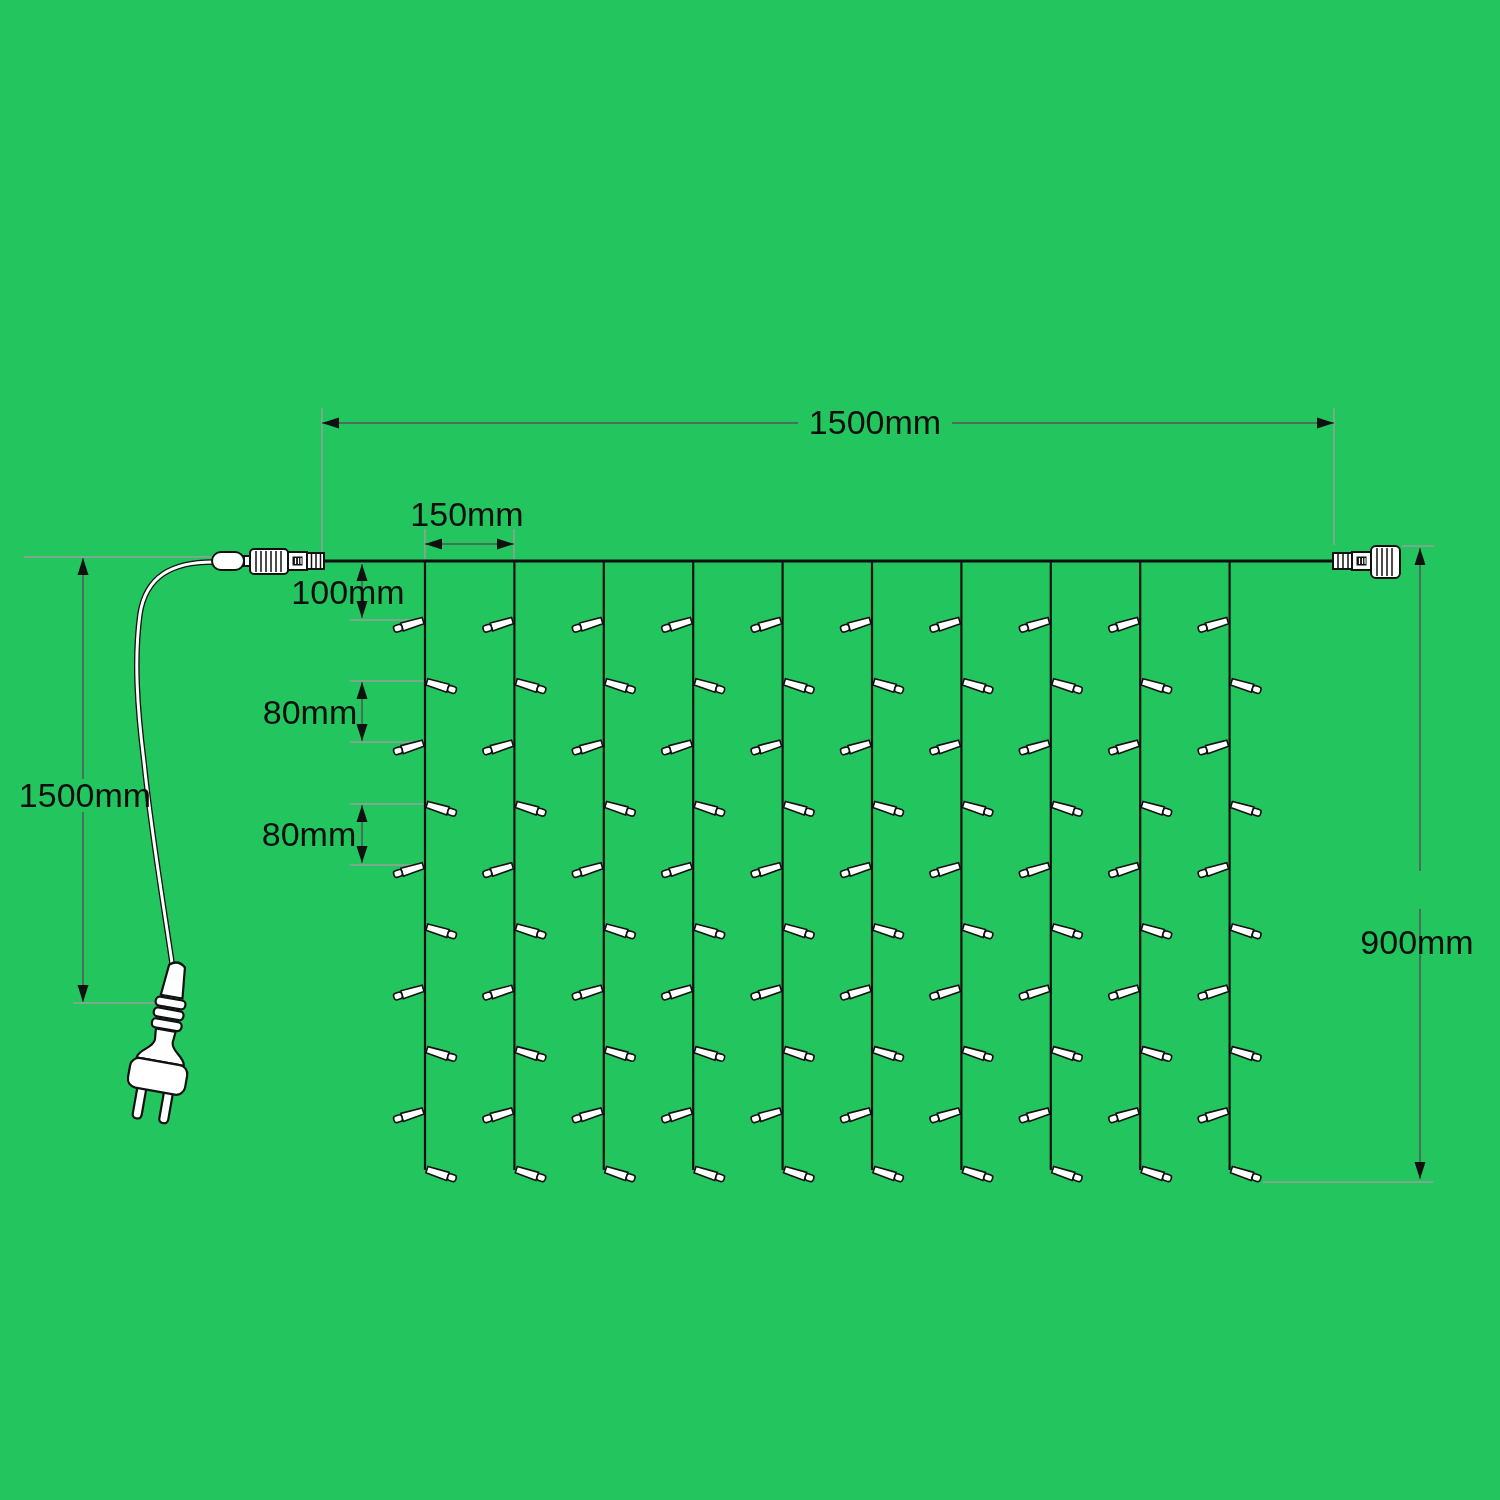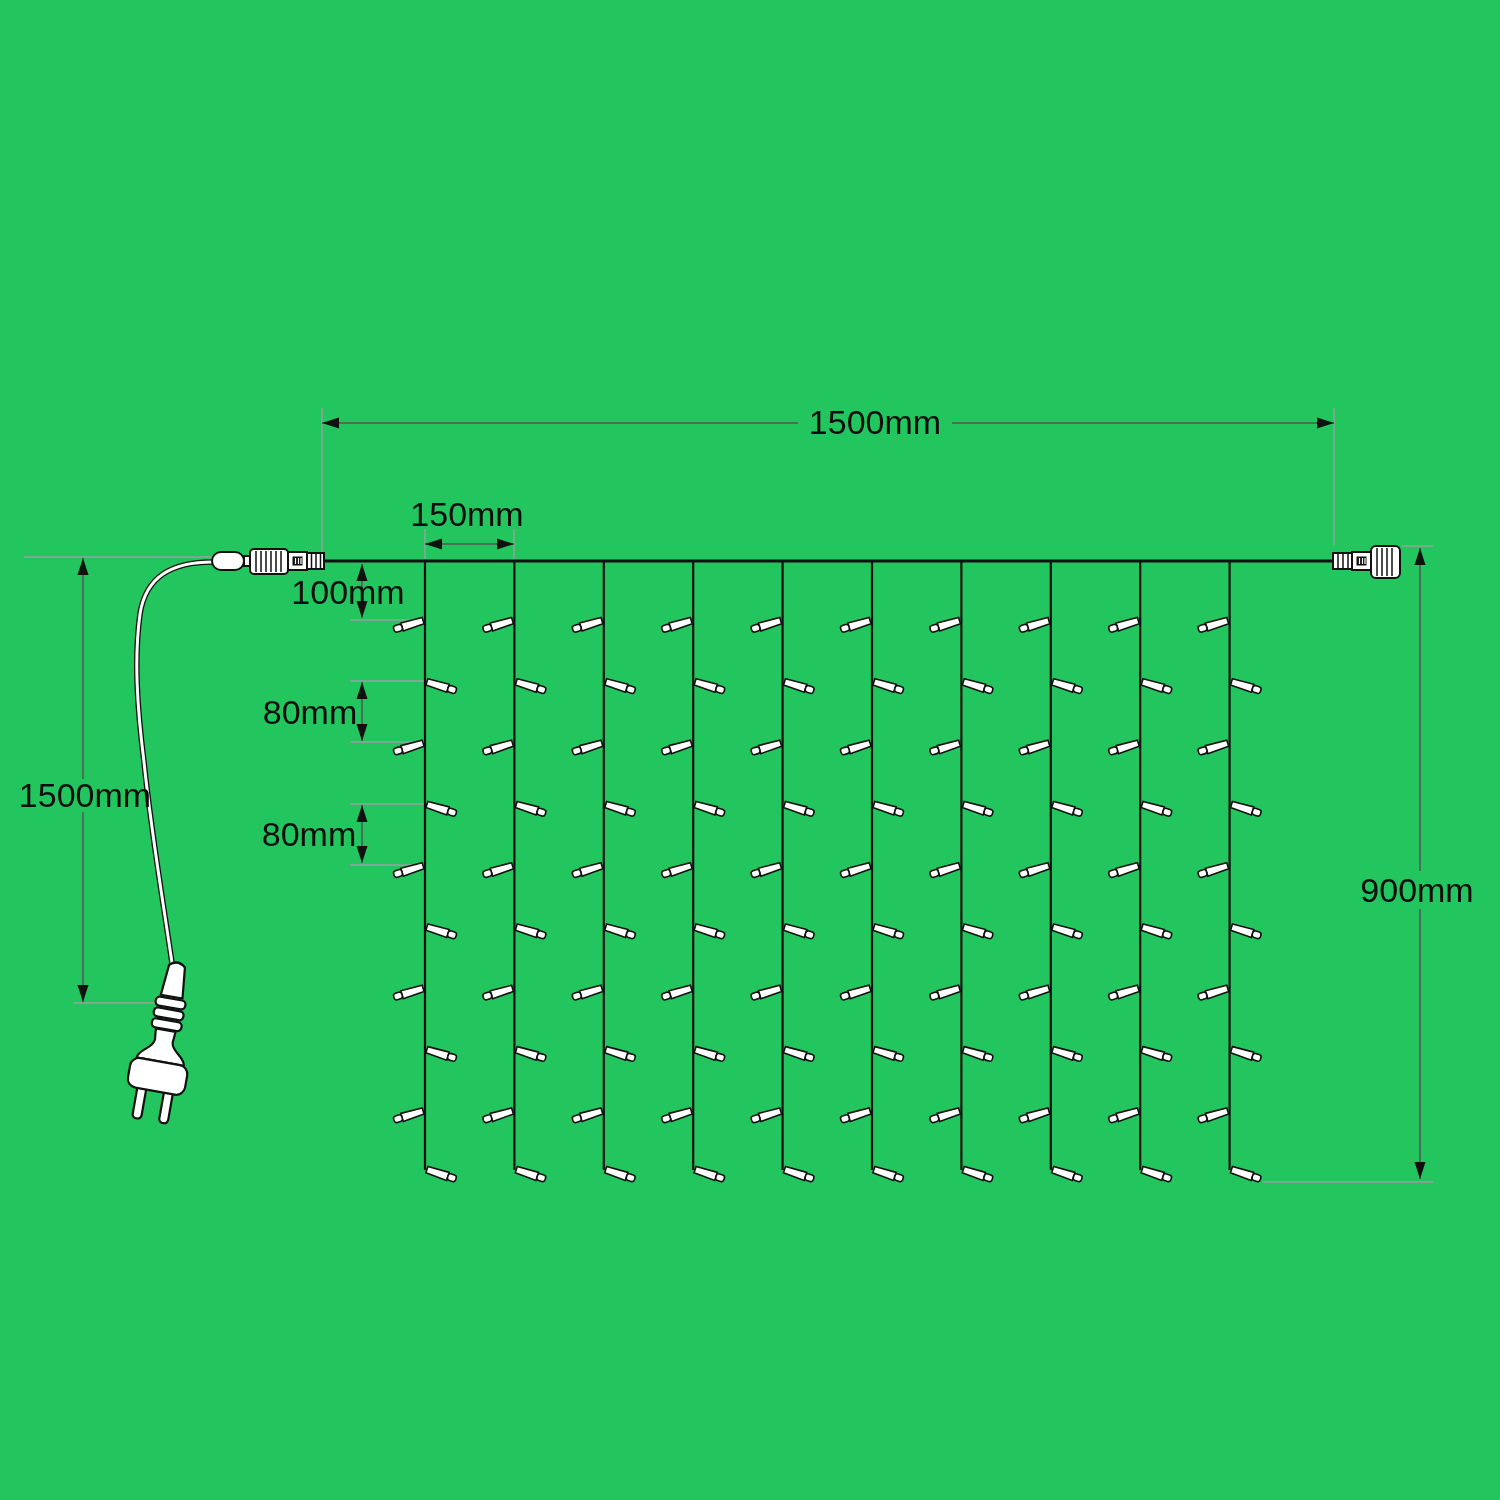--- a/index.html
+++ b/index.html
@@ -572,14 +572,14 @@
         </g>
       </g>
   </svg>
 
   <div class="dim-label" style="left:875px;top:422px;">1500mm</div>
   <div class="dim-label" style="left:467px;top:514px;text-align:right;">150mm</div>
   <div class="dim-label" style="left:300px;top:592px;margin-left:48px;">100mm</div>
   <div class="dim-label" style="left:310px;top:712px;">80mm</div>
   <div class="dim-label" style="left:309px;top:834px;">80mm</div>
   <div class="dim-label" style="left:85px;top:795px;">1500mm</div>
-  <div class="dim-label" style="left:1417px;top:890px;">900mm</div>
+  <div class="dim-label" style="left:1417px;top:942px;">900mm</div>
 </div>
 
 </body></html>

